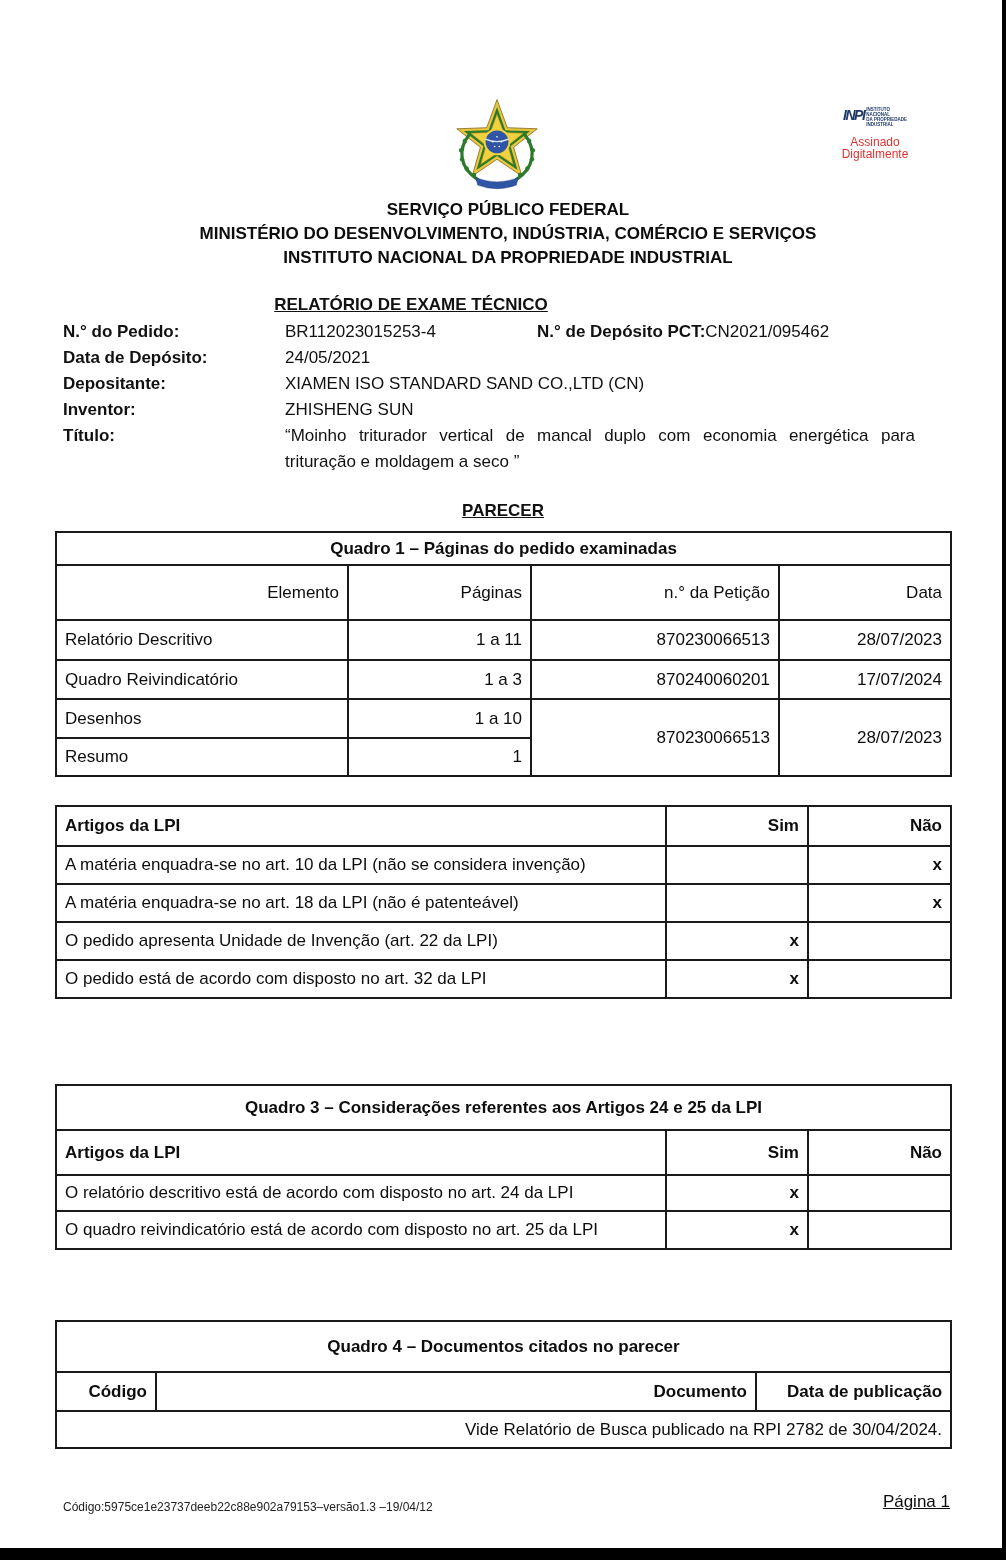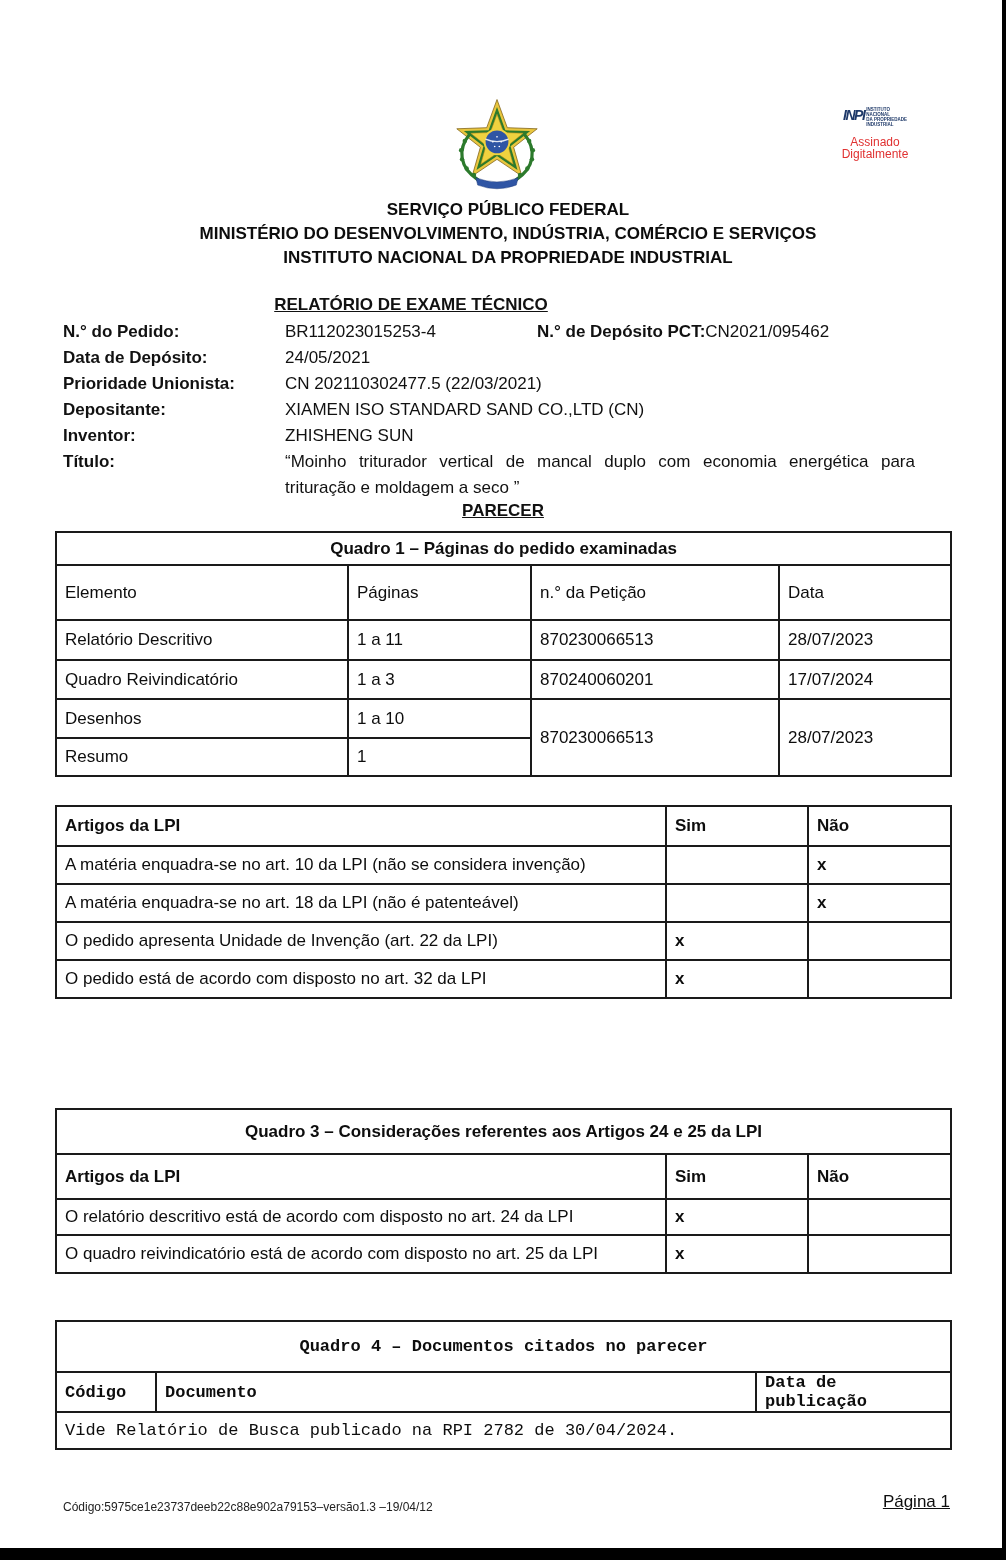--- a/index.html
+++ b/index.html
@@ -28,29 +28,29 @@
   .flabel{display:inline-block;width:222px;font-weight:bold;vertical-align:top;}
   .fvalue{display:inline-block;vertical-align:top;}
   .pct{position:absolute;left:474px;top:0;white-space:nowrap;}
   .pct .flabel2{font-weight:bold;}
   .title-value{width:630px;text-align:justify;}
 
   .parecer{position:absolute;left:0;top:501px;width:1006px;text-align:center;font-weight:bold;font-size:17px;}
 
   
   table.q{position:absolute;left:55px;width:895px;border-collapse:collapse;table-layout:fixed;font-size:17px;color:#0d0d0d;}
-  table.q td{border:2px solid #1a1a1a;padding:0 8px;vertical-align:middle;text-align:left;}
+  table.q td{border:2px solid #1a1a1a;padding:0 8px;vertical-align:middle;text-align:right;}
   table.q td.l{text-align:left;}
   table.q tr.trow td{font-weight:bold;text-align:center;}
   table.q tr.hb td{font-weight:bold;}
   .xmark{font-weight:bold;}
   #q1{top:531px;}
   #q2{top:805px;}
-  #q3{top:1108px;}
-  #q4{top:1320px;font-family:Liberation Mono, monospace;}
+  #q3{top:1084px;}
+  #q4{top:1320px;}
 
   
   .footer-code{position:absolute;left:63px;top:1500px;font-size:12px;color:#222;}
   .footer-page{position:absolute;right:56px;top:1492px;font-size:17px;color:#0d0d0d;}
 </style>
 </head>
 <body>
 
 <div class="page">
   <div class="edge-right"></div>
@@ -112,23 +112,20 @@
 
   <div class="fields">
     <div class="frow">
       <span class="flabel">N.° do Pedido:</span><span class="fvalue">BR112023015253-4</span>
       <span class="pct"><span class="flabel2">N.° de Depósito PCT:</span><span>CN2021/095462</span></span>
     </div>
     <div class="frow">
       <span class="flabel">Data de Depósito:</span><span class="fvalue">24/05/2021</span>
     </div>
     <div class="frow">
-      <span class="flabel">Prioridade Unionista:</span><span class="fvalue">CN 202110302477.5 (22/03/2021)</span>
-    </div>
-    <div class="frow">
       <span class="flabel">Depositante:</span><span class="fvalue">XIAMEN ISO STANDARD SAND CO.,LTD (CN)</span>
     </div>
     <div class="frow">
       <span class="flabel">Inventor:</span><span class="fvalue">ZHISHENG SUN</span>
     </div>
     <div class="frow">
       <span class="flabel">Título:</span><span class="fvalue title-value">“Moinho triturador vertical de mancal duplo com economia energética para trituração e moldagem a seco ”</span>
     </div>
   </div>
 

